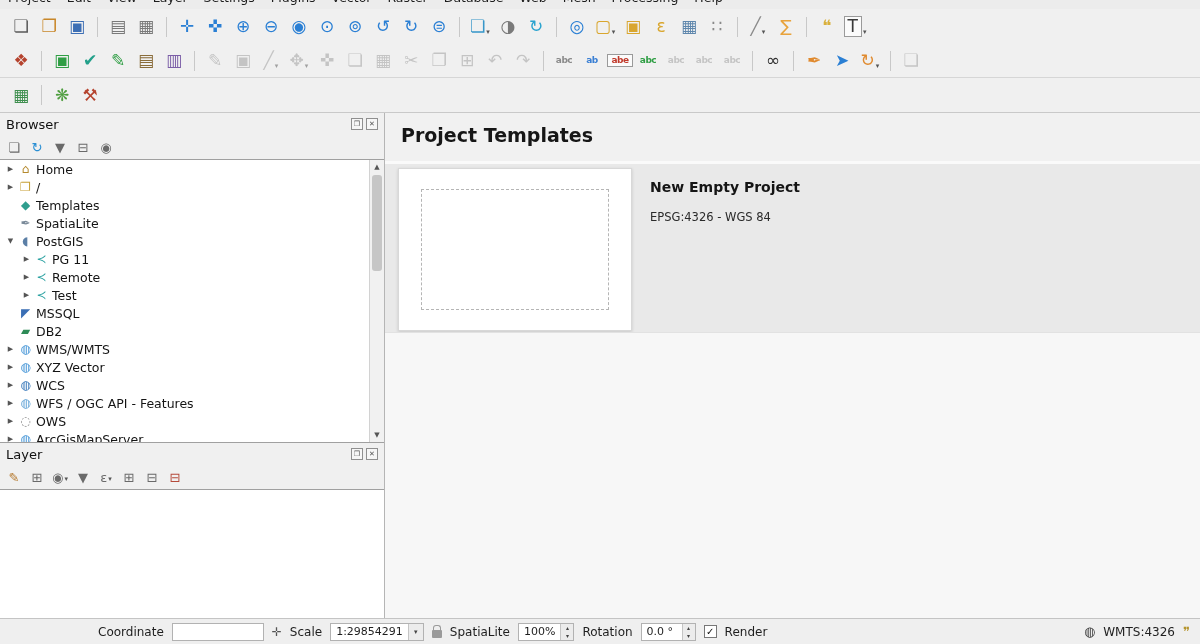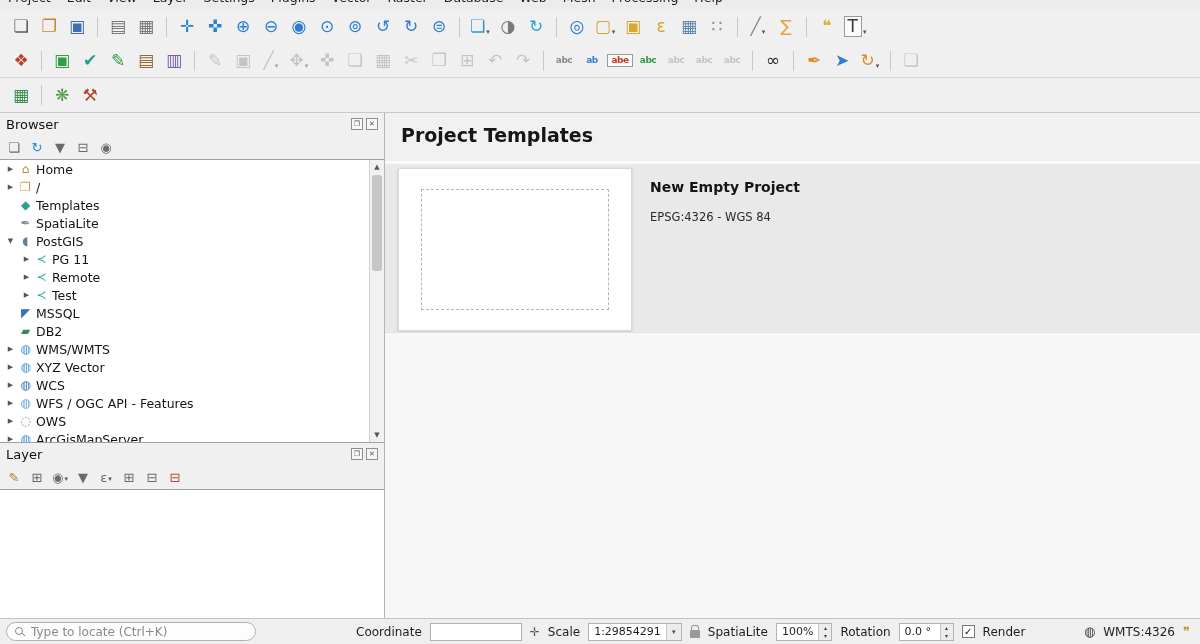--- a/index.html
+++ b/index.html
@@ -479,24 +479,20 @@
     <div class="tcard">
       <div class="tthumb"></div>
     </div>
     <div class="tname">New Empty Project</div>
     <div class="tcrs">EPSG:4326 - WGS 84</div>
   </div>
   <div class="below"></div>
 </div>
 
 <div id="statusbar">
-  <div class="locate">
-    <span class="mag"></span>
-    <input placeholder="Type to locate (Ctrl+K)" style="">
-  </div>
 
   <span style="margin-left:92px">Coordinate</span>
   <input class="sinput" value="" style="">
   <span class="sbicon" style="color:#555;font-size:12px">✛</span>
 
   <span>Scale</span>
   <div class="scombo">
     <span class="val">1:29854291</span>
     <span class="dd">▾</span>
   </div>

